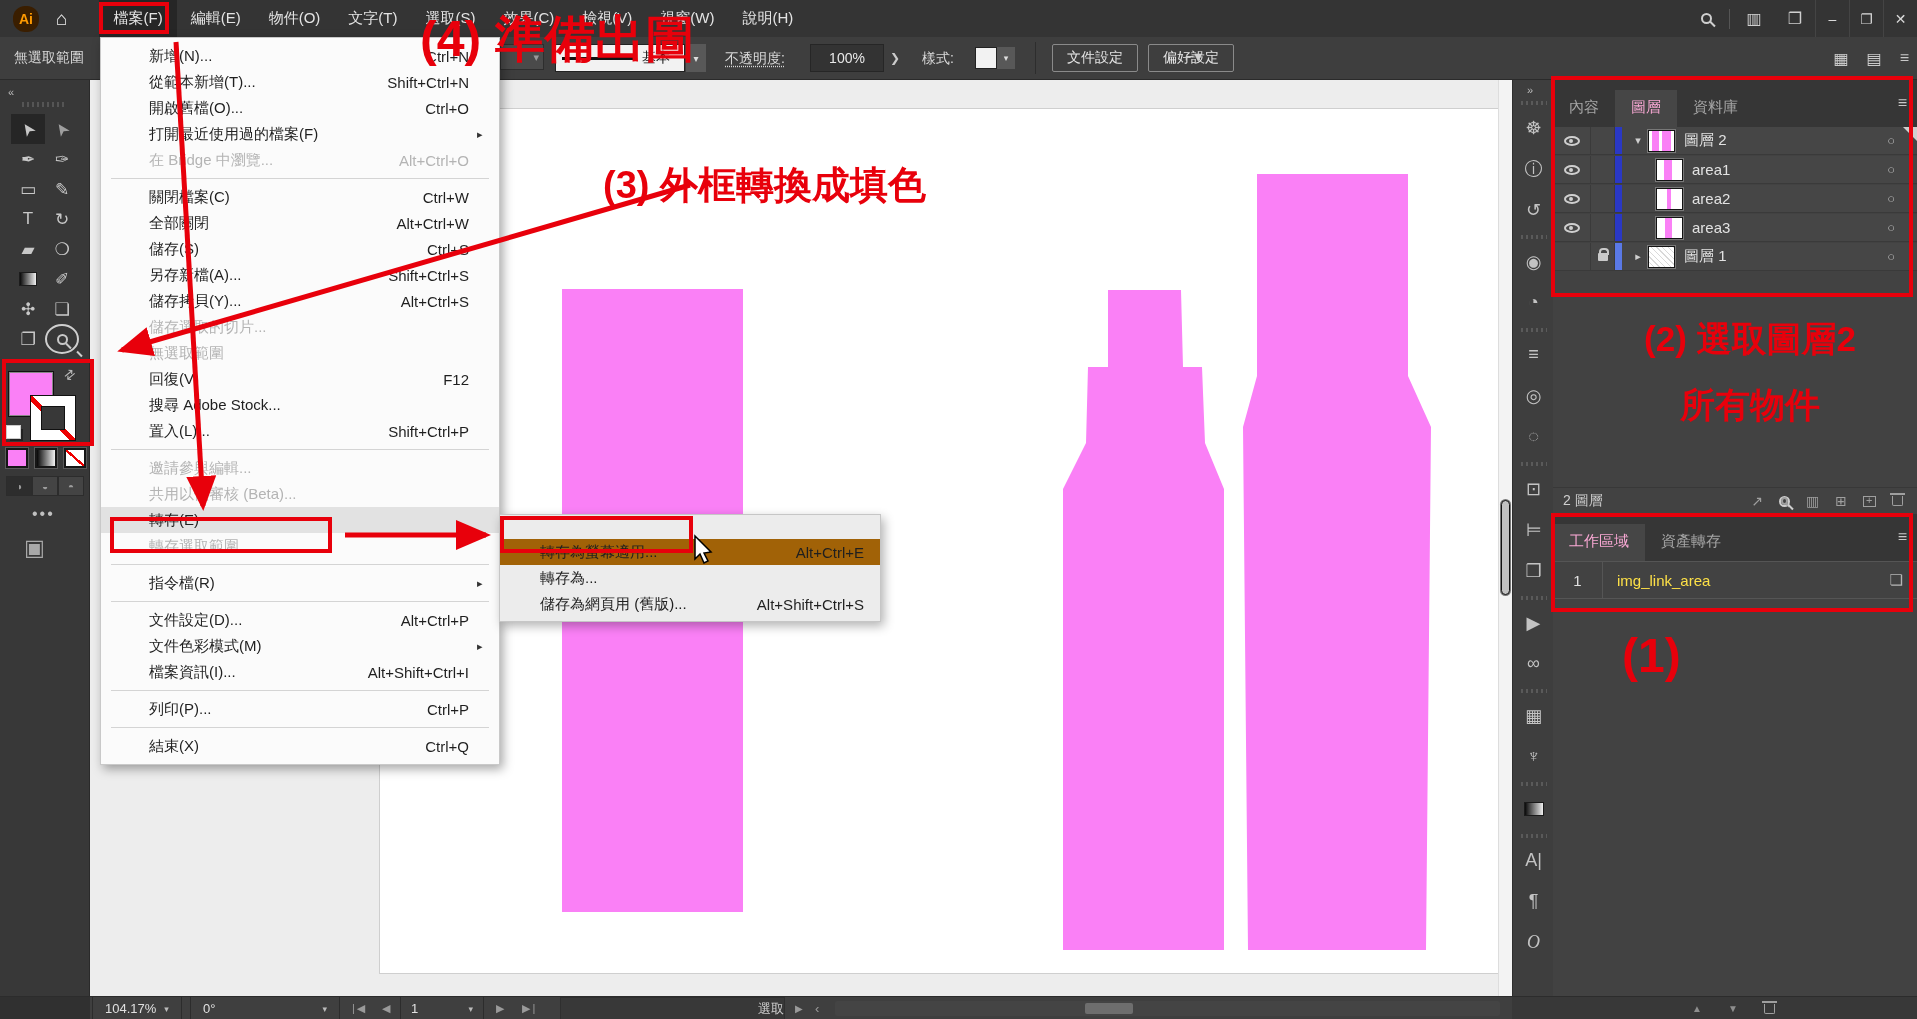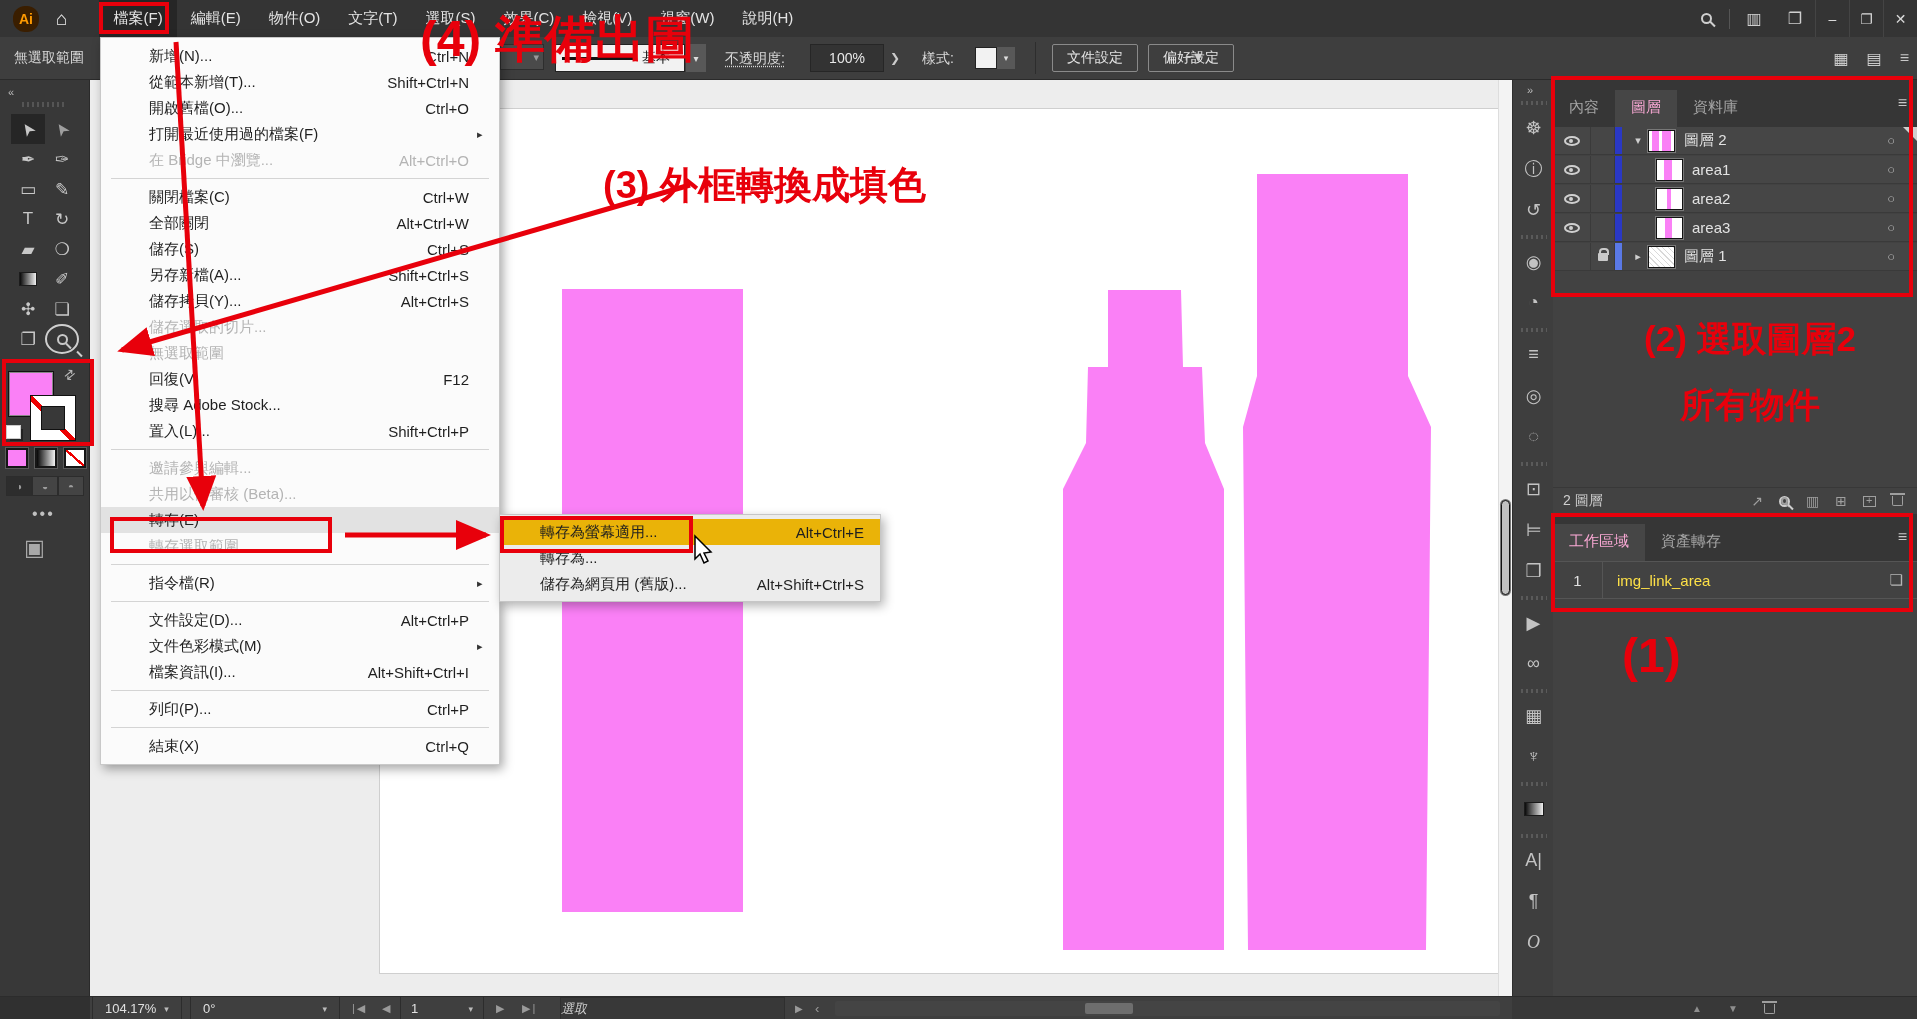--- a/index.html
+++ b/index.html
@@ -134,38 +134,38 @@
   #ab-icon{position:absolute;right:14px;color:#b5b5b5;font-size:15px;}
 
   
   #statusbar{left:0;top:996px;width:1917px;height:23px;background:#3f3f3f;border-top:1px solid #2c2c2c;font-size:13px;z-index:6;display:block;}
   #sb-left-dark{position:absolute;left:0;top:0;width:90px;height:23px;background:#303030;}
   #sb-right-dark{position:absolute;left:1512px;top:0;width:405px;height:23px;background:#383838;display:flex;align-items:center;gap:26px;padding-left:180px;color:#8e8e8e;font-size:10px;}
   .sb-item{position:absolute;top:0;height:23px;display:flex;align-items:center;color:#e0e0e0;}
   .sb-dd{color:#bbb;font-size:9px;margin-left:8px;}
   .sb-box{border-left:1px solid #2c2c2c;border-right:1px solid #2c2c2c;padding:0 10px;}
   .sb-nav{color:#9a9a9a;font-size:11px;letter-spacing:2px;}
-  #sb-status-field{left:560px;width:225px;background:#383838;border:1px solid #2f2f2f;justify-content:flex-start;color:#cfcfcf;font-style:italic;}
+  #sb-status-field{left:560px;width:225px;background:#383838;border:1px solid #2f2f2f;justify-content:flex-end;color:#cfcfcf;}
   #sb-track{position:absolute;left:835px;top:4px;width:665px;height:15px;background:#444;border-radius:2px;}
   #sb-thumb{position:absolute;left:250px;top:2px;width:48px;height:11px;background:#6e6e6e;border-radius:2px;}
 
   
   #file-menu{left:100px;top:37px;width:400px;background:#fbfbfb;border:1px solid #c9c9c9;box-shadow:3px 4px 10px rgba(0,0,0,.35);z-index:50;padding:5px 0;}
   .mi{height:26px;display:flex;align-items:center;padding:0 14px 0 48px;position:relative;}
   .mi .ml{font-size:15px;color:#1f1f1f;flex:1;white-space:nowrap;}
   .mi .ms{font-size:15px;color:#1f1f1f;white-space:nowrap;}
   .mi .ma{font-size:11px;color:#333;margin-left:8px;width:8px;}
   .mi.dis .ml,.mi.dis .ms{color:#b4b4b4;}
   .mi.hl{background:#e2e2e2;}
   .msep{height:1px;background:#d4d4d4;margin:5px 10px;}
 
   
   #export-menu{left:499px;top:514px;width:382px;background:#ececec;border:1px solid #c6c6c6;box-shadow:3px 4px 10px rgba(0,0,0,.3);z-index:55;padding:4px 0;}
   #export-menu .mi{padding:0 16px 0 40px;height:26px;}
-  #export-menu .mi.hl{background:#eab308;}
+  #export-menu .mi.hl{background:#a16207;margin-top:20px;}
 
   
   .redbox{position:absolute;border:4px solid var(--red);z-index:100;pointer-events:none;}
   .redtext{position:absolute;color:var(--red);font-weight:bold;z-index:100;white-space:nowrap;}
   #ann-svg{position:absolute;left:0;top:0;z-index:99;pointer-events:none;}
   #cursor-svg{position:absolute;left:0;top:0;z-index:120;pointer-events:none;}
 </style>
 </head>
 <body>
 

